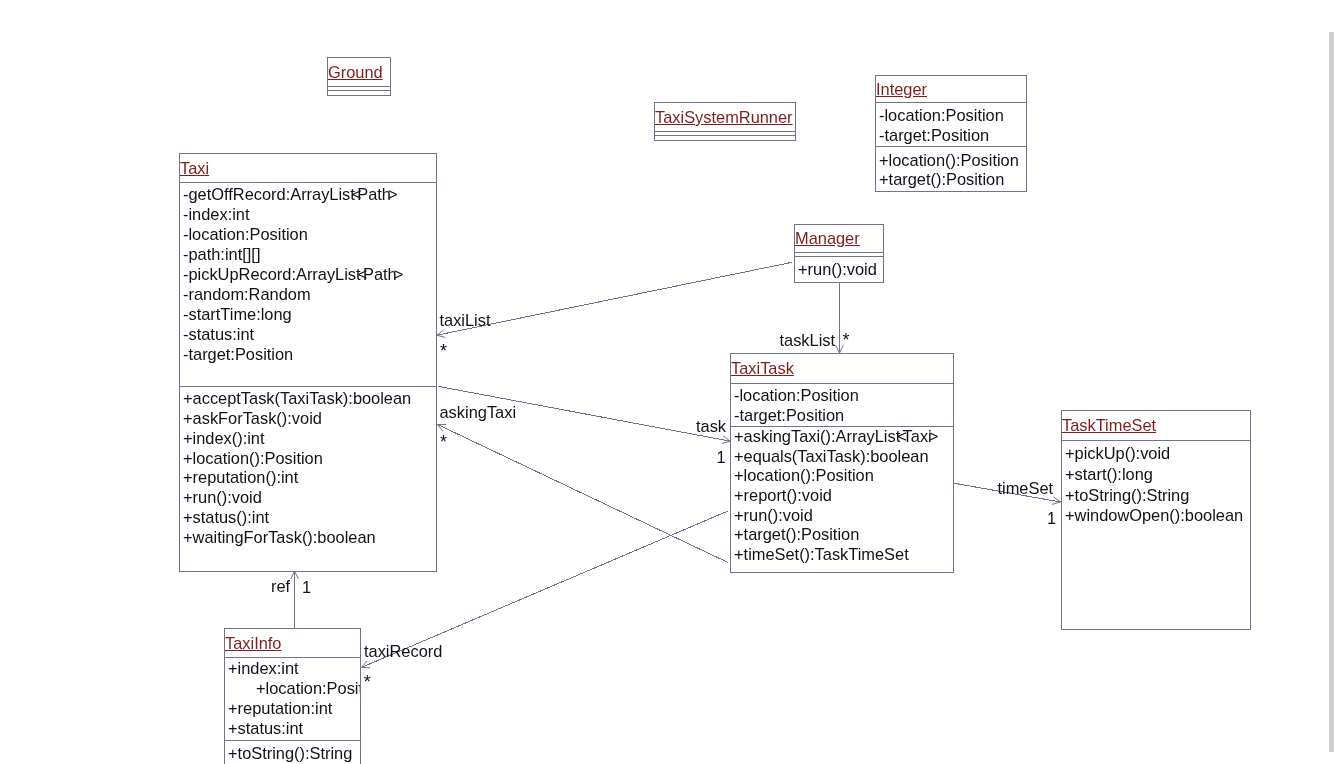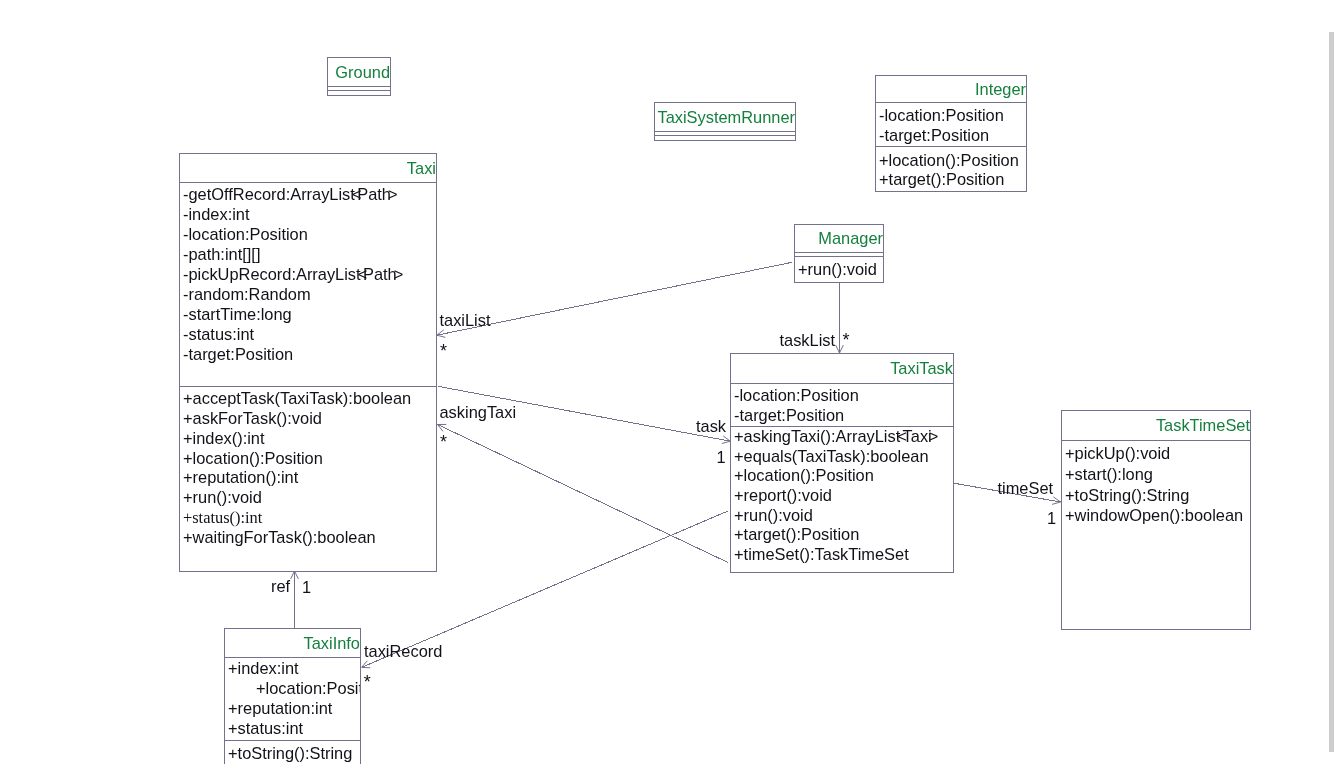--- a/index.html
+++ b/index.html
@@ -5,21 +5,21 @@
 <style>
   html,body{margin:0;padding:0;}
   body{
     width:1334px;height:764px;overflow:hidden;background:#ffffff;
     font-family:"Liberation Sans",sans-serif;
     font-size:16.4px;
     -webkit-font-smoothing:antialiased;
   }
   #canvas{position:relative;width:1334px;height:764px;background:#ffffff;}
   .uml-class{position:absolute;border:1px solid #73728c;background:#ffffff;box-sizing:border-box;}
-  .cls-title{text-align:right;color:#15803d;white-space:nowrap;overflow:hidden;}
+  .cls-title{text-align:left;color:#7f1d1d;white-space:nowrap;overflow:hidden;text-decoration:underline;}
   .cls-sep{border-top:1px solid #73728c;}
   .cls-compartment{box-sizing:border-box;}
   .cls-row{white-space:nowrap;color:#111118;overflow:hidden;height:20.4px;line-height:20.4px;padding-left:3px;}
   .edge-layer{position:absolute;left:0;top:0;width:1334px;height:764px;pointer-events:none;shape-rendering:crispEdges;}
   .edge-label{position:absolute;white-space:nowrap;color:#111118;line-height:20px;}
   .edge-mult-star{font-size:18px;line-height:20px;}
   .narrow-glyph{letter-spacing:-4.2px;margin-left:-3px;}
   .scrollbar-track{position:absolute;top:0;left:1319px;width:15px;height:764px;background:#ffffff;}
   .scrollbar-thumb{position:absolute;background:#cdcdcd;border-radius:0;}
 </style>
@@ -99,21 +99,21 @@
           <div class="cls-row" style="height: 20.02px; line-height: 20.02px;">-status:int</div>
           <div class="cls-row" style="height: 20.02px; line-height: 20.02px;">-target:Position</div>
         </div>
         <div class="cls-compartment cls-sep" style="height: 184px; padding-top: 2.4px;">
           <div class="cls-row" style="height: 19.75px; line-height: 19.75px;">+acceptTask(TaxiTask):boolean</div>
           <div class="cls-row" style="height: 19.75px; line-height: 19.75px;">+askForTask():void</div>
           <div class="cls-row" style="height: 19.75px; line-height: 19.75px;">+index():int</div>
           <div class="cls-row" style="height: 19.75px; line-height: 19.75px;">+location():Position</div>
           <div class="cls-row" style="height: 19.75px; line-height: 19.75px;">+reputation():int</div>
           <div class="cls-row" style="height: 19.75px; line-height: 19.75px;">+run():void</div>
-          <div class="cls-row" style="height: 19.75px; line-height: 19.75px; font-family: Liberation Serif, serif;">+status():int</div>
+          <div class="cls-row" style="height: 19.75px; line-height: 19.75px;">+status():int</div>
           <div class="cls-row" style="height: 19.75px; line-height: 19.75px;">+waitingForTask():boolean</div>
         </div>
       </div>
       <div class="uml-class" style="left: 730px; top: 353px; width: 224px; height: 220px;">
         <div class="cls-title" style="height: 29px; line-height: 29px;">TaxiTask</div>
         <div class="cls-compartment cls-sep" style="height: 43px; padding-top: 2.2px;">
           <div class="cls-row" style="height: 19.7px; line-height: 19.7px;">-location:Position</div>
           <div class="cls-row" style="height: 19.7px; line-height: 19.7px;">-target:Position</div>
         </div>
         <div class="cls-compartment cls-sep" style="height: 106px; padding-top: 0;">

